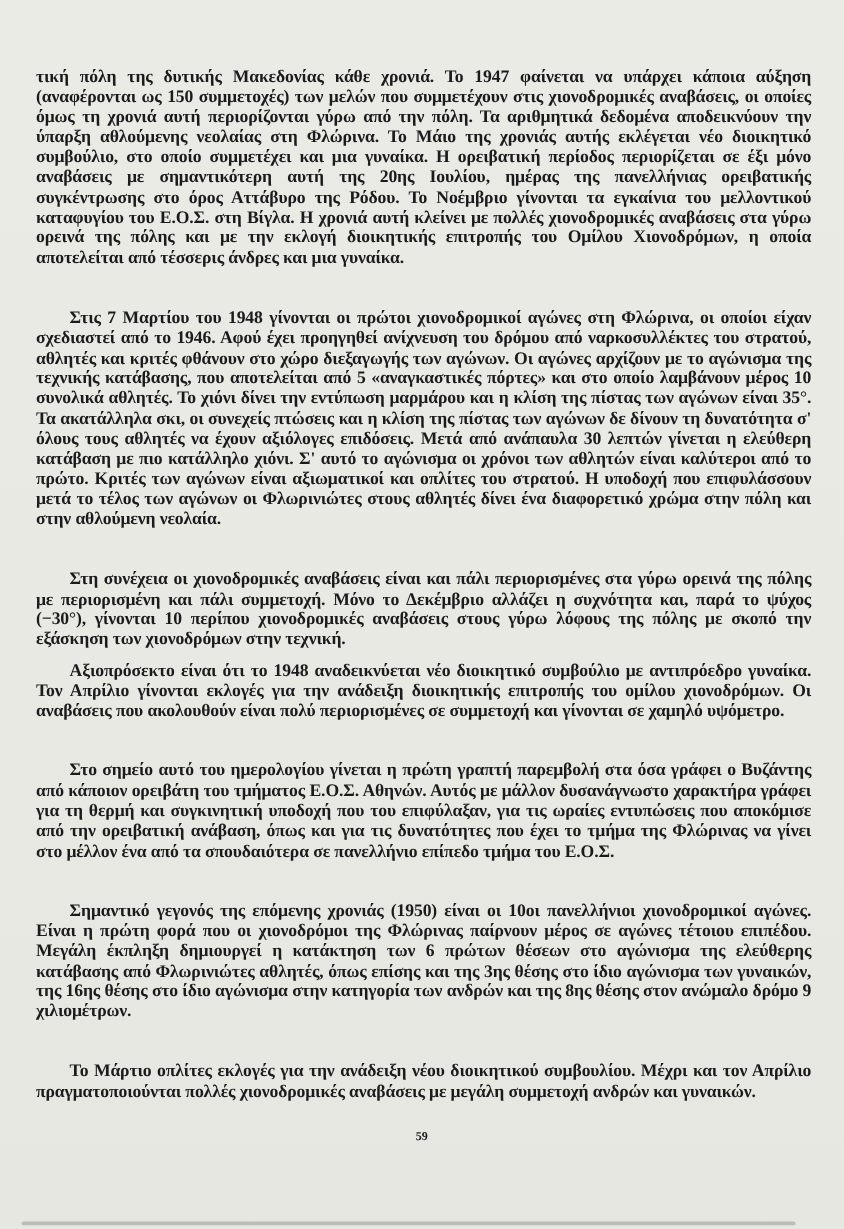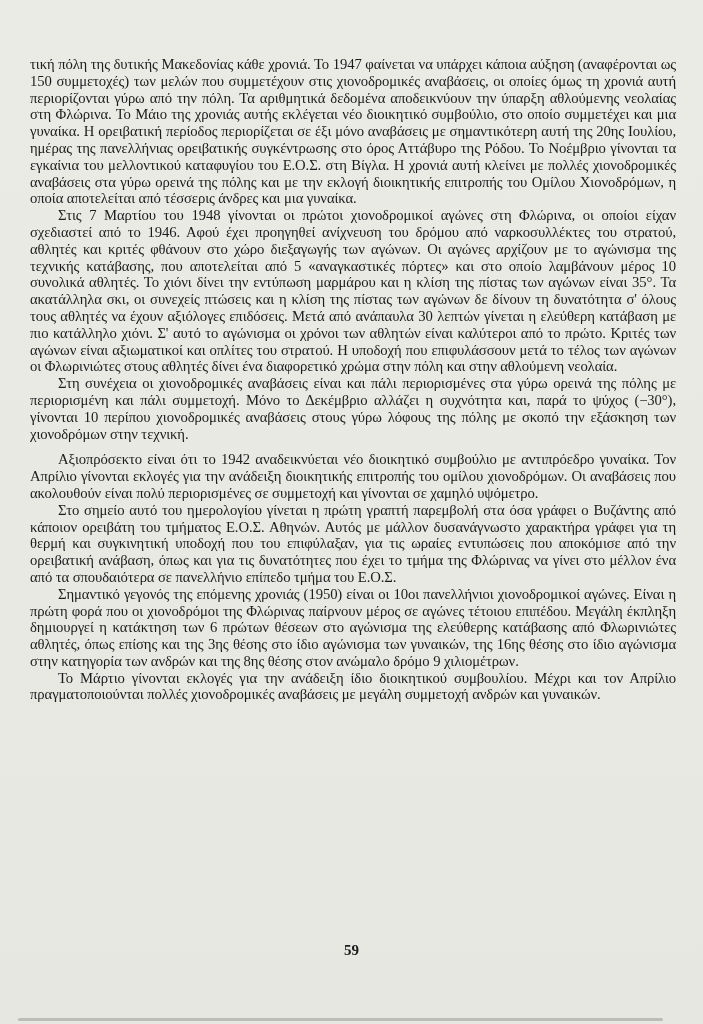--- a/index.html
+++ b/index.html
@@ -22,40 +22,42 @@
   }
   .text-block {
     position: absolute;
     left: 30px;
     top: 56px;
     width: 646px;
     text-align: justify;
     font-size: 14.7px;
     line-height: 16.8px;
     letter-spacing: -0.1px;
+    font-weight: bold;
   }
   .text-block p {
     margin: 0;
     padding: 0;
     text-indent: 0;
   }
   .text-block p.ind {
     text-indent: 28px;
+    margin-top: 33px;
   }
   .text-block p.gap {
     margin-top: 9px;
   }
   .page-number {
     position: absolute;
     top: 942px;
     left: 0;
     width: 100%;
     text-align: center;
     font-family: "Liberation Serif", "DejaVu Serif", serif;
-    font-size: 15px;
+    font-size: 10px;
     font-weight: bold;
     color: #1b1b1d;
   }
   .scan-edge {
     position: absolute;
     left: 18px;
     right: 40px;
     bottom: 3px;
     height: 3px;
     background: #9a9b96;
@@ -64,20 +66,20 @@
   }
 </style>
 </head>
 <body>
 
 <div class="page">
   <div class="text-block" lang="el">
     <p class="cont">τική πόλη της δυτικής Μακεδονίας κάθε χρονιά. Το 1947 φαίνεται να υπάρχει κάποια αύξηση (αναφέρονται ως 150 συμμετοχές) των μελών που συμμετέχουν στις χιονοδρομικές αναβάσεις, οι οποίες όμως τη χρονιά αυτή περιορίζονται γύρω από την πόλη. Τα αριθμητικά δεδομένα αποδεικνύουν την ύπαρξη αθλούμενης νεολαίας στη Φλώρινα. Το Μάιο της χρονιάς αυτής εκλέγεται νέο διοικητικό συμβούλιο, στο οποίο συμμετέχει και μια γυναίκα. Η ορειβατική περίοδος περιορίζεται σε έξι μόνο αναβάσεις με σημαντικότερη αυτή της 20ης Ιουλίου, ημέρας της πανελλήνιας ορειβατικής συγκέντρωσης στο όρος Αττάβυρο της Ρόδου. Το Νοέμβριο γίνονται τα εγκαίνια του μελλοντικού καταφυγίου του Ε.Ο.Σ. στη Βίγλα. Η χρονιά αυτή κλείνει με πολλές χιονοδρομικές αναβάσεις στα γύρω ορεινά της πόλης και με την εκλογή διοικητικής επιτροπής του Ομίλου Χιονοδρόμων, η οποία αποτελείται από τέσσερις άνδρες και μια γυναίκα.</p>
     <p class="ind">Στις 7 Μαρτίου του 1948 γίνονται οι πρώτοι χιονοδρομικοί αγώνες στη Φλώρινα, οι οποίοι είχαν σχεδιαστεί από το 1946. Αφού έχει προηγηθεί ανίχνευση του δρόμου από ναρκοσυλλέκτες του στρατού, αθλητές και κριτές φθάνουν στο χώρο διεξαγωγής των αγώνων. Οι αγώνες αρχίζουν με το αγώνισμα της τεχνικής κατάβασης, που αποτελείται από 5 «αναγκαστικές πόρτες» και στο οποίο λαμβάνουν μέρος 10 συνολικά αθλητές. Το χιόνι δίνει την εντύπωση μαρμάρου και η κλίση της πίστας των αγώνων είναι 35°. Τα ακατάλληλα σκι, οι συνεχείς πτώσεις και η κλίση της πίστας των αγώνων δε δίνουν τη δυνατότητα σ' όλους τους αθλητές να έχουν αξιόλογες επιδόσεις. Μετά από ανάπαυλα 30 λεπτών γίνεται η ελεύθερη κατάβαση με πιο κατάλληλο χιόνι. Σ' αυτό το αγώνισμα οι χρόνοι των αθλητών είναι καλύτεροι από το πρώτο. Κριτές των αγώνων είναι αξιωματικοί και οπλίτες του στρατού. Η υποδοχή που επιφυλάσσουν μετά το τέλος των αγώνων οι Φλωρινιώτες στους αθλητές δίνει ένα διαφορετικό χρώμα στην πόλη και στην αθλούμενη νεολαία.</p>
     <p class="ind">Στη συνέχεια οι χιονοδρομικές αναβάσεις είναι και πάλι περιορισμένες στα γύρω ορεινά της πόλης με περιορισμένη και πάλι συμμετοχή. Μόνο το Δεκέμβριο αλλάζει η συχνότητα και, παρά το ψύχος (−30°), γίνονται 10 περίπου χιονοδρομικές αναβάσεις στους γύρω λόφους της πόλης με σκοπό την εξάσκηση των χιονοδρόμων στην τεχνική.</p>
-    <p class="ind gap">Αξιοπρόσεκτο είναι ότι το 1942 αναδεικνύεται νέο διοικητικό συμβούλιο με αντιπρόεδρο γυναίκα. Τον Απρίλιο γίνονται εκλογές για την ανάδειξη διοικητικής επιτροπής του ομίλου χιονοδρόμων. Οι αναβάσεις που ακολουθούν είναι πολύ περιορισμένες σε συμμετοχή και γίνονται σε χαμηλό υψόμετρο.</p>
+    <p class="ind gap">Αξιοπρόσεκτο είναι ότι το 1948 αναδεικνύεται νέο διοικητικό συμβούλιο με αντιπρόεδρο γυναίκα. Τον Απρίλιο γίνονται εκλογές για την ανάδειξη διοικητικής επιτροπής του ομίλου χιονοδρόμων. Οι αναβάσεις που ακολουθούν είναι πολύ περιορισμένες σε συμμετοχή και γίνονται σε χαμηλό υψόμετρο.</p>
     <p class="ind">Στο σημείο αυτό του ημερολογίου γίνεται η πρώτη γραπτή παρεμβολή στα όσα γράφει ο Βυζάντης από κάποιον ορειβάτη του τμήματος Ε.Ο.Σ. Αθηνών. Αυτός με μάλλον δυσανάγνωστο χαρακτήρα γράφει για τη θερμή και συγκινητική υποδοχή που του επιφύλαξαν, για τις ωραίες εντυπώσεις που αποκόμισε από την ορειβατική ανάβαση, όπως και για τις δυνατότητες που έχει το τμήμα της Φλώρινας να γίνει στο μέλλον ένα από τα σπουδαιότερα σε πανελλήνιο επίπεδο τμήμα του Ε.Ο.Σ.</p>
     <p class="ind">Σημαντικό γεγονός της επόμενης χρονιάς (1950) είναι οι 10οι πανελλήνιοι χιονοδρομικοί αγώνες. Είναι η πρώτη φορά που οι χιονοδρόμοι της Φλώρινας παίρνουν μέρος σε αγώνες τέτοιου επιπέδου. Μεγάλη έκπληξη δημιουργεί η κατάκτηση των 6 πρώτων θέσεων στο αγώνισμα της ελεύθερης κατάβασης από Φλωρινιώτες αθλητές, όπως επίσης και της 3ης θέσης στο ίδιο αγώνισμα των γυναικών, της 16ης θέσης στο ίδιο αγώνισμα στην κατηγορία των ανδρών και της 8ης θέσης στον ανώμαλο δρόμο 9 χιλιομέτρων.</p>
-    <p class="ind">Το Μάρτιο γίνονται εκλογές για την ανάδειξη ίδιο διοικητικού συμβουλίου. Μέχρι και τον Απρίλιο πραγματοποιούνται πολλές χιονοδρομικές αναβάσεις με μεγάλη συμμετοχή ανδρών και γυναικών.</p>
+    <p class="ind">Το Μάρτιο οπλίτες εκλογές για την ανάδειξη νέου διοικητικού συμβουλίου. Μέχρι και τον Απρίλιο πραγματοποιούνται πολλές χιονοδρομικές αναβάσεις με μεγάλη συμμετοχή ανδρών και γυναικών.</p>
   </div>
   <div class="page-number">59</div>
   <div class="scan-edge"></div>
 </div>
 
 </body></html>

